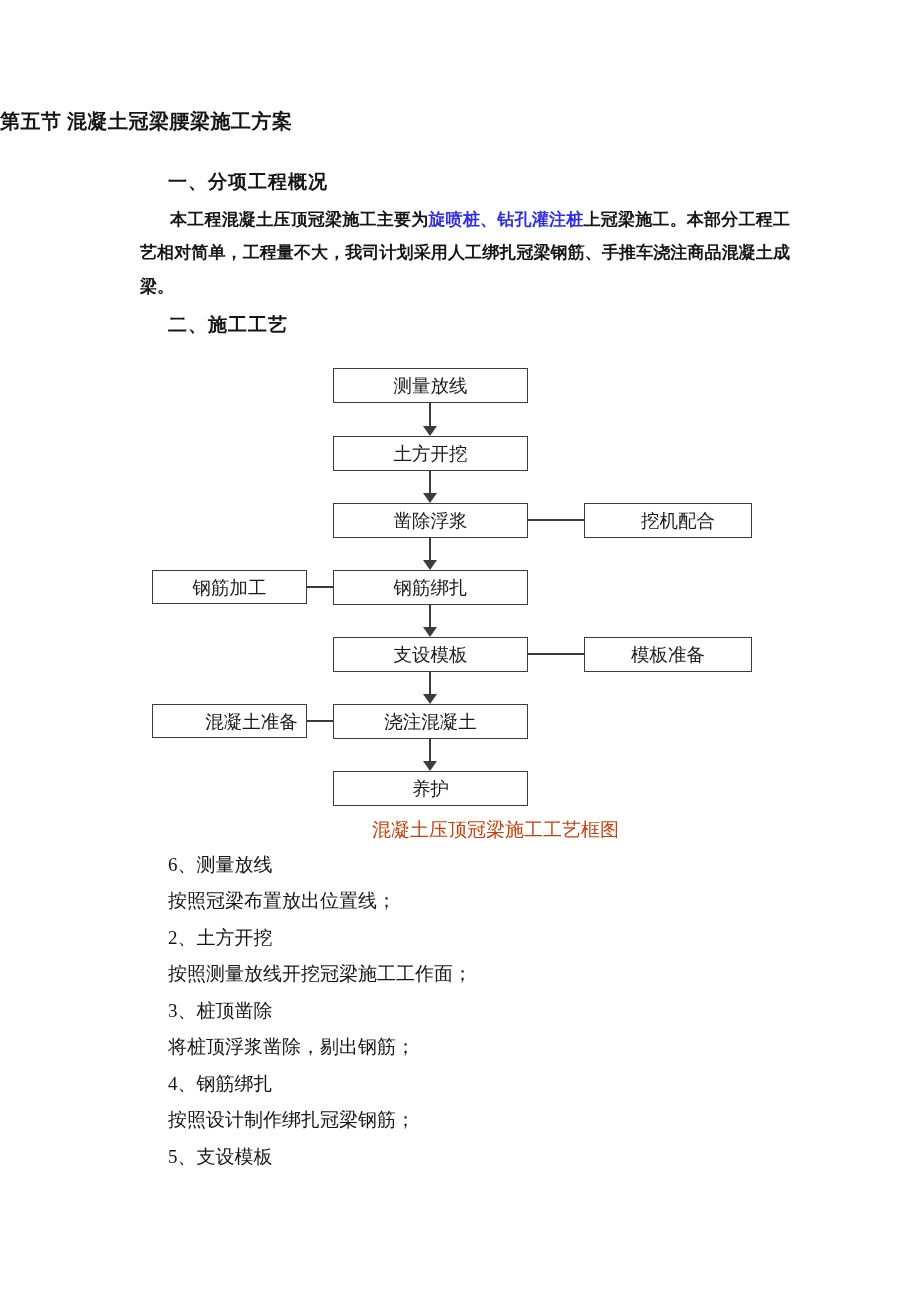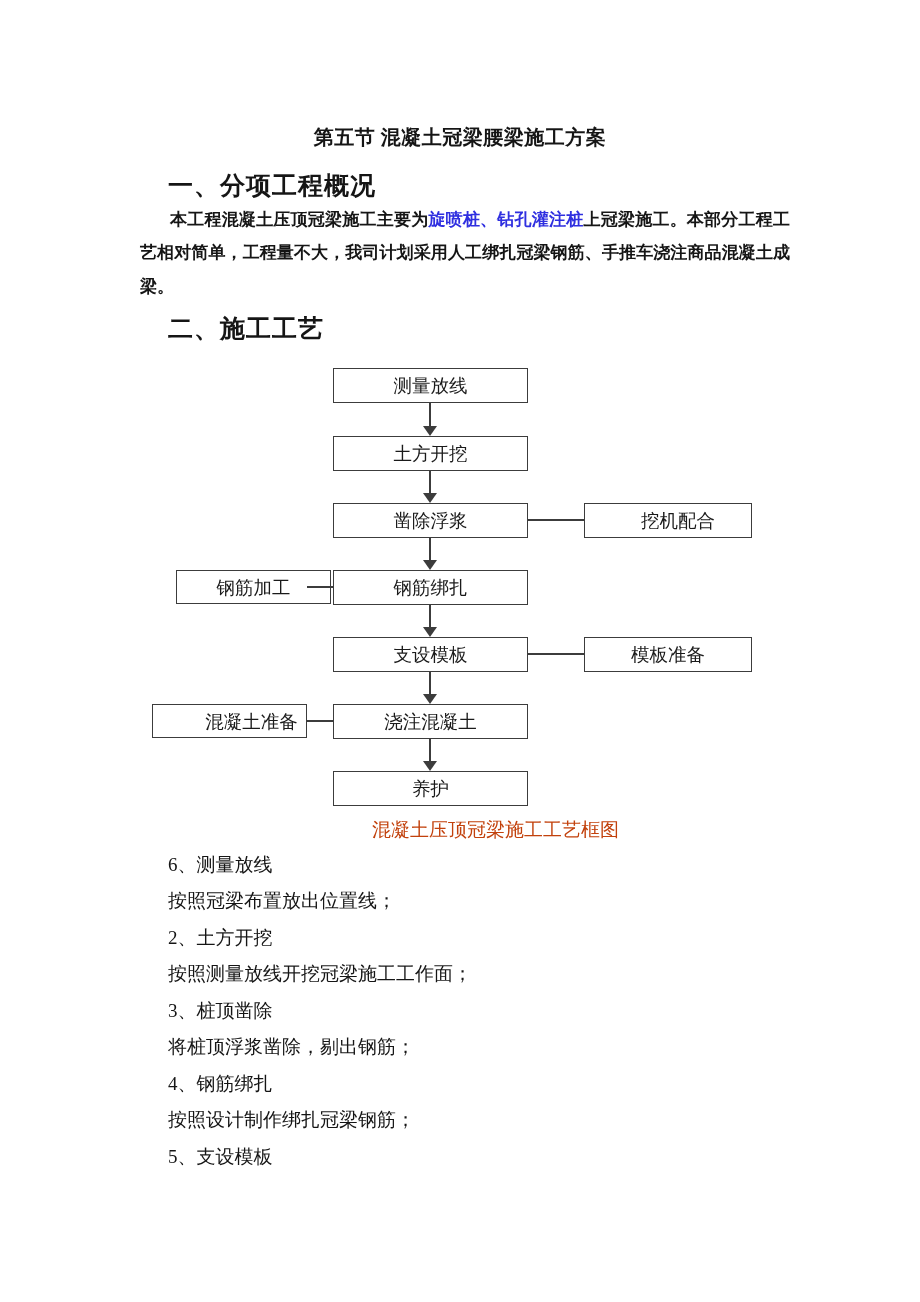--- a/index.html
+++ b/index.html
@@ -5,25 +5,25 @@
   html,body{margin:0;padding:0;background:#ffffff;}
   .page{
     position:relative;
     width:920px;height:1302px;
     background:#ffffff;
     font-family:"Liberation Serif","DejaVu Serif",serif;
     color:#151515;
     overflow:hidden;
   }
   .doc-title{
-    position:absolute;top:124px;left:0;width:920px;
-    text-align:center;font-size:20px;font-weight:bold;letter-spacing:0.5px;
+    position:absolute;top:108px;left:0;width:920px;
+    text-align:left;font-size:20px;font-weight:bold;letter-spacing:0.5px;
   }
   .h2{
-    position:absolute;left:168px;font-size:25px;font-weight:bold;letter-spacing:1px;
+    position:absolute;left:168px;font-size:19px;font-weight:bold;letter-spacing:1px;
   }
   .h2.s1{top:169px;}
   .h2.s2{top:312px;}
   .body-para{
     position:absolute;left:140px;top:203px;width:650px;
     font-size:17px;line-height:33.4px;
     text-align:justify;text-align-last:left;
     text-indent:30px;
     font-weight:bold;
   }
@@ -33,21 +33,21 @@
     position:absolute;box-sizing:border-box;
     border:1.5px solid #3c3c3c;background:#ffffff;
     font-size:18.5px;color:#1a1a1a;
     display:flex;align-items:center;justify-content:center;
     white-space:nowrap;
   }
   .main-box{left:333px;width:195px;height:35px;}
   .mb0{top:368px;}  .mb1{top:436px;}  .mb2{top:503px;}
   .mb3{top:570px;}  .mb4{top:637px;}  .mb5{top:704px;}  .mb6{top:771px;}
   .left-box{left:152px;width:155px;height:34px;}
-  .lb0{top:570px;margin-left:24px;}  .lb1{top:704px;padding-left:44px;}
+  .lb0{top:570px;}  .lb1{top:704px;padding-left:44px;}
   .right-box{left:584px;width:168px;height:35px;}
   .rb0{top:503px;padding-left:20px;}  .rb1{top:637px;}
   .vline{position:absolute;left:429px;width:2px;background:#3c3c3c;}
   .va0{top:403px;height:23px;} .va1{top:471px;height:22px;}
   .va2{top:538px;height:22px;} .va3{top:605px;height:22px;}
   .va4{top:672px;height:22px;} .va5{top:739px;height:22px;}
   .ahead{
     position:absolute;left:423px;width:0;height:0;
     border-left:7px solid transparent;border-right:7px solid transparent;
     border-top:10px solid #3c3c3c;

